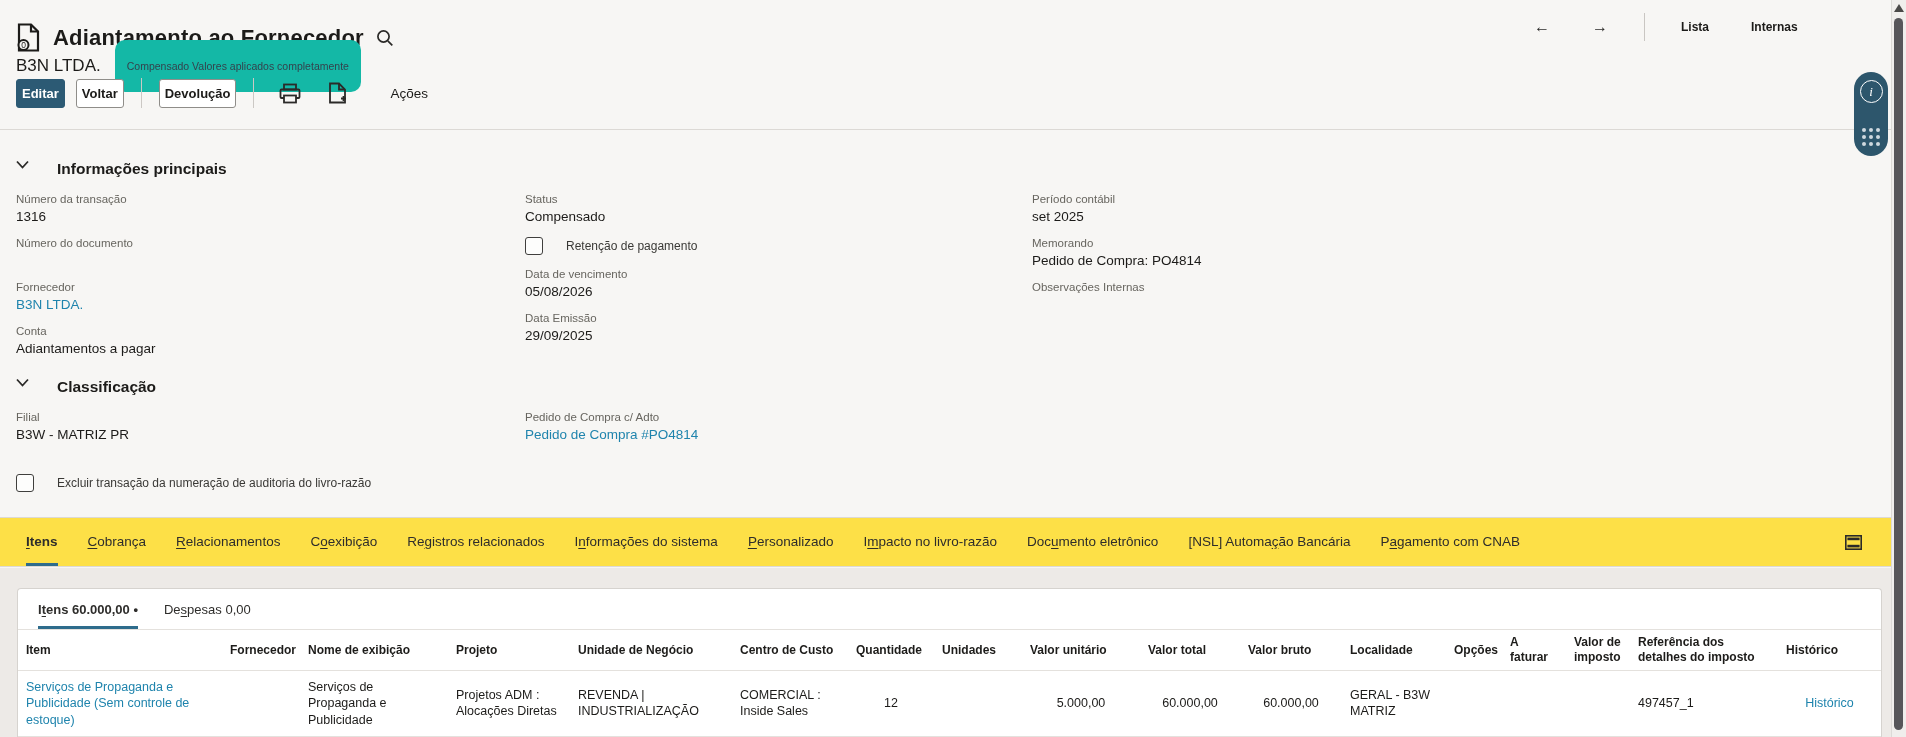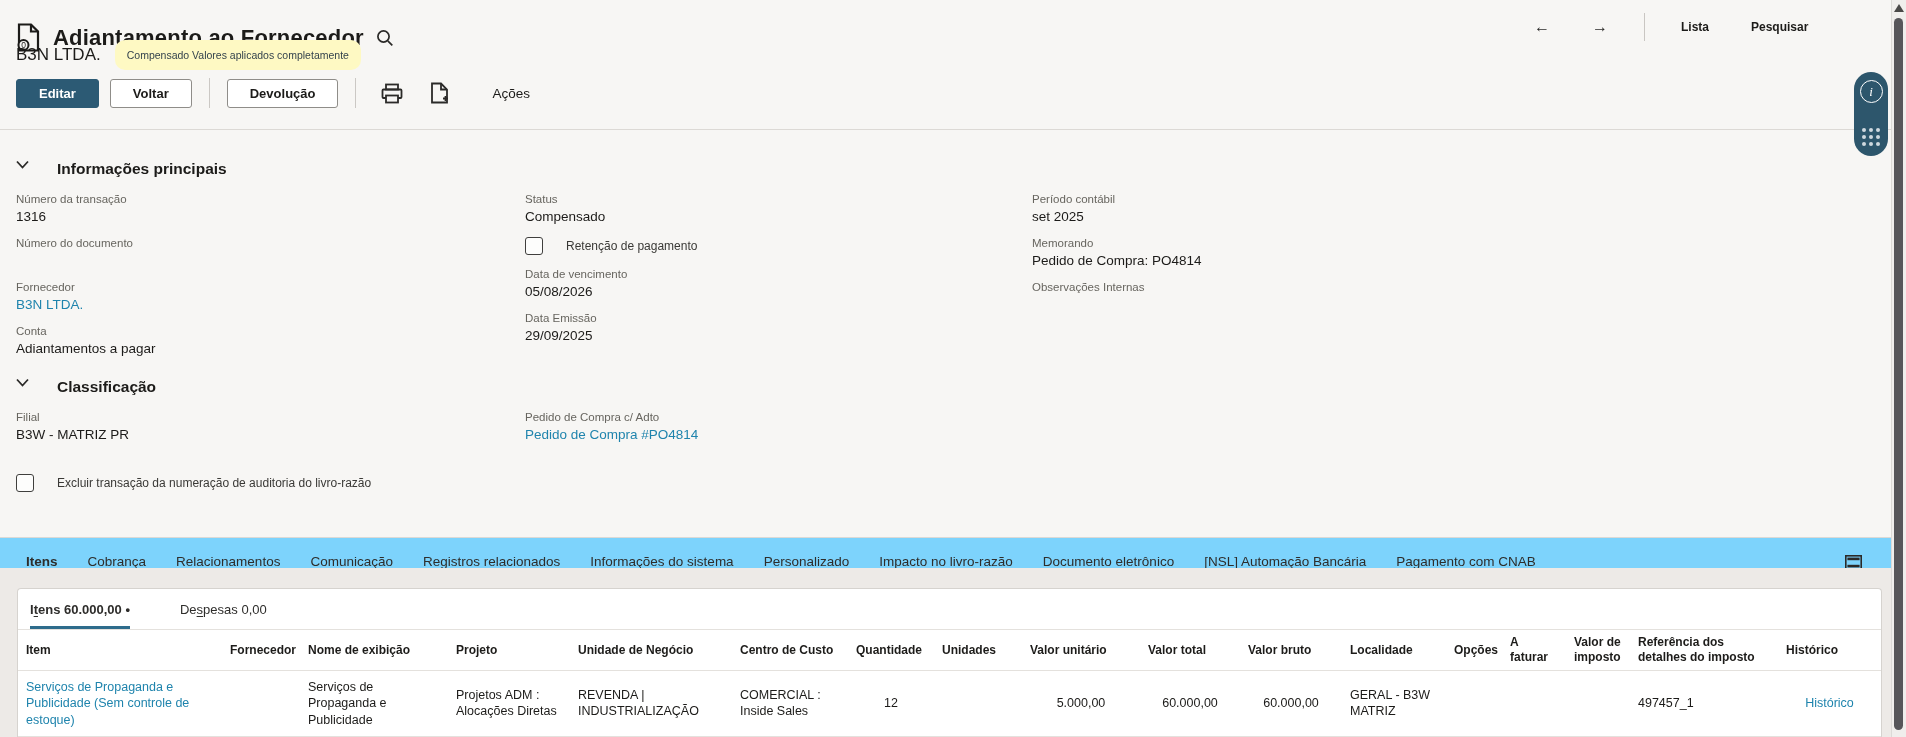--- a/index.html
+++ b/index.html
@@ -6,30 +6,30 @@
   body{width:1906px;height:737px;overflow:hidden;background:#f7f6f4;
        font-family:"Liberation Sans",sans-serif;color:#1c1b19;}
   .page{position:relative;width:1906px;height:737px;}
 
   
   .title-row{position:absolute;top:10px;left:16px;display:flex;align-items:center;gap:12px;}
   .page-title{font-size:22px;font-weight:bold;letter-spacing:.2px;}
   .icon-btn{background:none;border:none;padding:0;cursor:pointer;display:flex;align-items:center;}
   .sub-row{position:absolute;top:40px;left:16px;display:flex;align-items:center;gap:14px;}
   .entity-name{font-size:17px;}
-  .badge{background:#fef9c3;color:#34434d;font-size:10.5px;padding:9px 12px;border-radius:10px;white-space:nowrap;}
+  .badge{background:#14b8a6;color:#34434d;font-size:10.5px;padding:20px 12px;border-radius:10px;white-space:nowrap;}
 
   .topnav{position:absolute;top:13px;left:1528px;display:flex;align-items:center;gap:30px;}
   .topnav .arrow{font-size:16px;color:#2b2a28;cursor:pointer;background:none;border:none;}
   .vdiv{width:1px;height:28px;background:#c9c6c2;}
   .topnav-link{font-size:12px;font-weight:bold;color:#1c1b19;cursor:pointer;background:none;border:none;font-family:inherit;}
 
   
   .toolbar{position:absolute;top:78px;left:16px;display:flex;align-items:center;gap:11px;}
-  .btn{font-family:inherit;font-size:13px;font-weight:bold;border-radius:3px;padding:6px 22px;cursor:pointer;}
+  .btn{font-family:inherit;font-size:13px;font-weight:bold;border-radius:3px;padding:6px 5px;cursor:pointer;}
   .btn.primary{background:#2c5a74;border:1px solid #2c5a74;color:#fff;}
   .btn.secondary{background:#fff;border:1px solid #8f8d89;color:#1c1b19;}
   .tdiv{width:1px;height:30px;background:#cbc8c4;margin:0 6px;}
   .text-btn{font-family:inherit;font-size:13.5px;color:#1c1b19;background:none;border:none;cursor:pointer;padding:4px 6px;}
 
   .hdr-divider{position:absolute;top:129px;left:0;width:1892px;height:1px;background:#dcd9d5;}
 
   
   .section{position:absolute;left:16px;}
   .sec-head{display:flex;align-items:flex-start;gap:28px;cursor:pointer;}
@@ -41,34 +41,34 @@
   .link{color:#1f84ad;cursor:pointer;text-decoration:none;}
   .chk-row{display:flex;align-items:center;gap:23px;margin:6px 0 13px 0;}
   .checkbox{width:16px;height:16px;border:1.6px solid #403f3d;border-radius:3px;background:#fdfdfc;flex:none;cursor:pointer;}
   .chk-label{font-size:12px;color:#3a3936;}
 
   #main-info{top:160px;right:30px;}
   #classificacao{top:378px;right:30px;}
   #audit-check{position:absolute;top:468px;left:16px;}
 
   
-  .tabstrip{position:absolute;top:517px;left:0;width:1892px;height:50px;background:#7dd3fc;
+  .tabstrip{position:absolute;top:517px;left:0;width:1892px;height:50px;background:#fde047;
             border-top:1px solid #dcd9d5;border-bottom:1px solid #dcd9d5;
-            display:flex;align-items:stretch;padding-left:26px;box-sizing:border-box;margin-top:20px;}
+            display:flex;align-items:stretch;padding-left:26px;box-sizing:border-box;}
   .tab{display:flex;align-items:center;font-size:13.5px;color:#2e2d2b;cursor:pointer;
        border-bottom:3px solid transparent;margin-right:30px;white-space:nowrap;padding-top:2px;}
   .tab.active{font-weight:bold;border-bottom-color:#2e6c8c;}
   .uchar{text-decoration:underline;text-underline-offset:2px;}
   .tabstrip-right{margin-left:auto;display:flex;align-items:center;padding-right:30px;}
 
   
   .lower{position:absolute;top:568px;left:0;width:1892px;bottom:0;background:#edeae7;}
   .panel{position:absolute;top:20px;left:17px;width:1865px;bottom:0;background:#fff;
          border:1px solid #d6d3cf;border-bottom:none;border-radius:4px 4px 0 0;box-sizing:border-box;}
-  .subtabs{display:flex;gap:50px;padding:13px 12px 0 12px;}
+  .subtabs{display:flex;gap:26px;padding:13px 12px 0 20px;}
   .subtab{font-size:13px;color:#2e2d2b;padding-bottom:9px;border-bottom:3px solid transparent;cursor:pointer;white-space:nowrap;}
   .subtab.active{font-weight:bold;border-bottom-color:#2e6c8c;}
 
   table.items{width:100%;border-collapse:collapse;table-layout:fixed;font-size:12.5px;}
   table.items th{font-size:12px;font-weight:bold;text-align:left;vertical-align:middle;
         padding:5px 8px;border-top:1px solid #e4e1dd;border-bottom:1px solid #e4e1dd;color:#1d1c1a;line-height:1.25;}
   table.items td{padding:8px 8px;vertical-align:middle;border-bottom:1px solid #e4e1dd;line-height:1.3;}
   .num{text-align:center;}
 
   
@@ -112,21 +112,21 @@
   <div class="sub-row">
     <span class="entity-name">B3N LTDA.</span>
     <span class="badge">Compensado Valores aplicados completamente</span>
   </div>
 
   <div class="topnav">
     <button class="arrow">←</button>
     <button class="arrow">→</button>
     <span class="vdiv"></span>
     <button class="topnav-link">Lista</button>
-    <button class="topnav-link">Pesquisar</button>
+    <button class="topnav-link">Internas</button>
   </div>
 
   <div class="toolbar">
     <button class="btn primary">Editar</button>
     <button class="btn secondary">Voltar</button>
     <span class="tdiv"></span>
     <button class="btn secondary">Devolução</button>
     <span class="tdiv"></span>
     <button class="icon-btn" style="margin:0 8px;">
       <svg width="22" height="21" viewBox="0 0 22 21">
@@ -241,21 +241,21 @@
     <span class="tab active">
         <span><span></span><span class="uchar">I</span><span>tens</span></span>
       </span>
     <span class="tab">
         <span><span></span><span class="uchar">C</span><span>obrança</span></span>
       </span>
     <span class="tab">
         <span><span></span><span class="uchar">R</span><span>elacionamentos</span></span>
       </span>
     <span class="tab">
-        <span><span>C</span><span class="uchar">o</span><span>municação</span></span>
+        <span><span>C</span><span class="uchar">o</span><span>exibição</span></span>
       </span>
     <span class="tab">
         <span><span>Re</span><span class="uchar">g</span><span>istros relacionados</span></span>
       </span>
     <span class="tab">
         <span><span>I</span><span class="uchar">n</span><span>formações do sistema</span></span>
       </span>
     <span class="tab">
         <span><span></span><span class="uchar">P</span><span>ersonalizado</span></span>
       </span>

